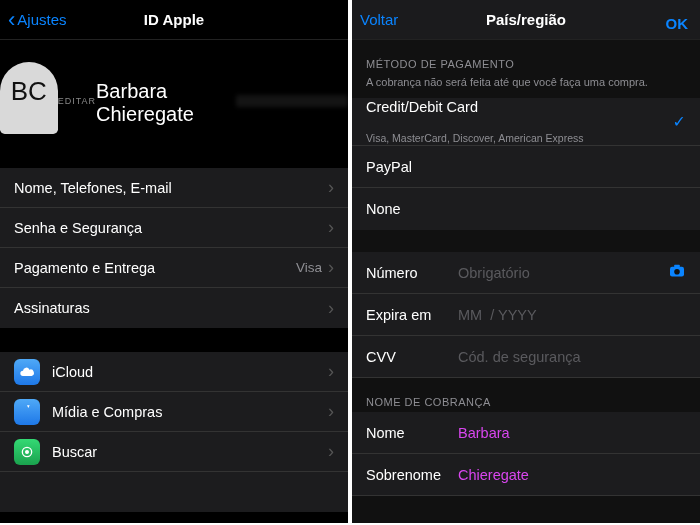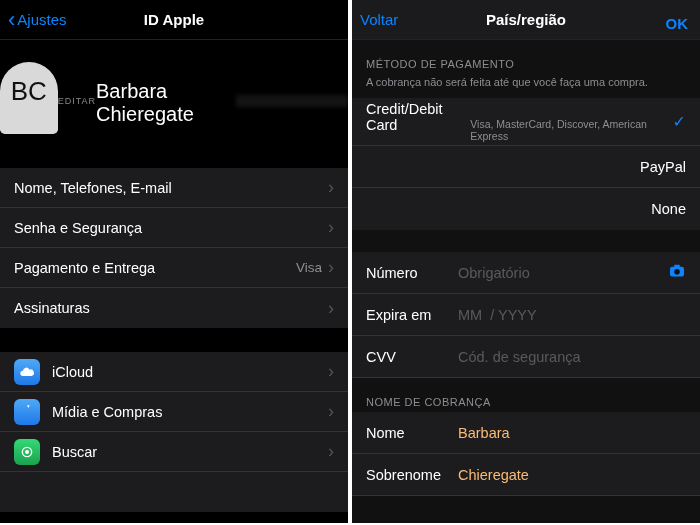--- a/index.html
+++ b/index.html
@@ -67,33 +67,33 @@
   .ic-find  { background:linear-gradient(#34d974,#1aa24e);}
   .icon-box svg { width:16px; height:16px; }
 
   
   .section-header { padding:18px 14px 4px; font-size:11px; letter-spacing:0.5px; color:#8e8e93; text-transform:uppercase;}
   .section-footer { padding:2px 14px 10px; font-size:11px; color:#8e8e93; }
 
   .list { background:#1c1c1e; }
   .opt { height:42px; padding:0 14px; display:flex; align-items:center; border-bottom:0.5px solid #333; cursor:pointer;}
   .opt:last-child { border-bottom:none;}
-  .opt .txt { flex:1; display:flex; justify-content:flex-end;}
+  .opt .txt { flex:1; display:flex; flex-direction:column; justify-content:flex-end;}
   .opt .main { font-size:14.5px; color:#fff;}
   .opt .sub { font-size:10.5px; color:#8e8e93; margin-top:17px;}
   .opt .check { color:#0a84ff; font-size:16px; }
 
   .field-row { height:42px; padding:0 14px; display:flex; align-items:center; border-bottom:0.5px solid #333;justify-content:center; }
   .field-row .flabel { width:92px; font-size:14.5px; color:#fff;}
   .field-row input {
     flex:1; background:transparent; border:none; outline:none;
     color:#fff; font-size:14.5px;
   }
   .field-row input::placeholder { color:#5a5a5e; }
-  .field-row .value { flex:1; font-size:14.5px; color:#fdba74; }
+  .field-row .value { flex:1; font-size:14.5px; color:#d946ef; }
   .field-row .cam { color:#0a84ff; }
 
   .screen2 { background:#111; }
   .screen2 .nav { background:#1b1b1d; }
 </style>
 </head>
 <body>
 
 <div class="screen">
   <div class="nav">

